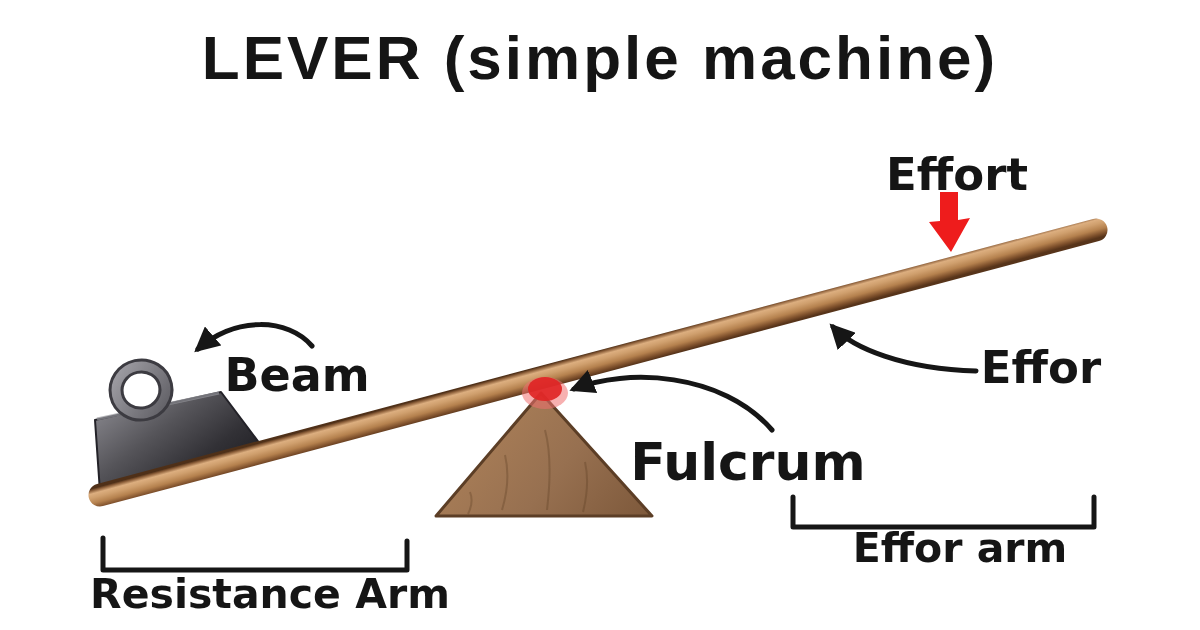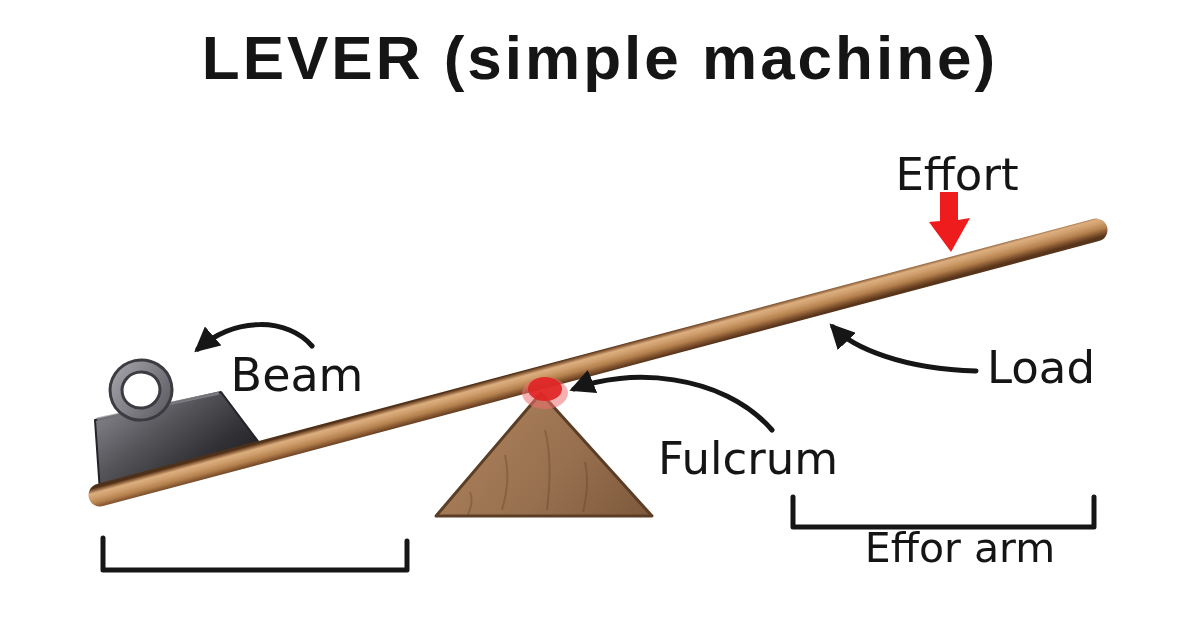--- a/index.html
+++ b/index.html
@@ -8,26 +8,26 @@
     overflow:hidden;font-family:"DejaVu Sans",sans-serif;color:var(--ink,#151515);
   }
   .art{position:absolute;left:0;top:0;z-index:1;}
   .title{
     position:absolute;left:0;top:22px;width:100%;text-align:center;z-index:2;
     font-family:"Liberation Sans",sans-serif;font-weight:700;font-size:62px;
     letter-spacing:3px;color:var(--ink,#151515);white-space:nowrap;
   }
   .lbl{
     position:absolute;z-index:2;transform:translateX(-50%);
-    font-weight:400;color:var(--ink,#151515);white-space:nowrap;
+    font-weight:700;color:var(--ink,#151515);white-space:nowrap;
   }
   #lbl-effort{left:957px;top:148px;font-size:45px;}
   #lbl-load{left:297px;top:348px;font-size:46px;}
   #lbl-beam{left:1041px;top:341px;font-size:45px;}
-  #lbl-fulcrum{left:748px;top:432px;font-size:45px;}
+  #lbl-fulcrum{left:748px;top:432px;font-size:52px;}
   #lbl-resistance-arm{left:270px;top:570px;font-size:41px;}
   #lbl-effort-arm{left:960px;top:524px;font-size:41px;}
 </style>
 </head>
 <body>
 
 <div class="stage">
 
   <svg class="art" width="1200" height="630" viewBox="0 0 1200 630">
     <defs>
@@ -95,17 +95,18 @@
 
     <path d="M103,538 L103,570 L407,570 L407,541" stroke="#161616" stroke-width="5" fill="none" stroke-linecap="round" stroke-linejoin="round"></path>
 
     <path d="M793,497 L793,527 L1094,527 L1094,497" stroke="#161616" stroke-width="5" fill="none" stroke-linecap="round" stroke-linejoin="round"></path>
   </svg>
 
   <div class="title">LEVER (simple machine)</div>
 
   <div class="lbl" id="lbl-effort">Effort</div>
   <div class="lbl" id="lbl-load">Beam</div>
-  <div class="lbl" id="lbl-beam">Load</div>
+  <div class="lbl" id="lbl-beam">Effor</div>
   <div class="lbl" id="lbl-fulcrum">Fulcrum</div>
+  <div class="lbl" id="lbl-resistance-arm">Resistance Arm</div>
   <div class="lbl" id="lbl-effort-arm">Effor arm</div>
 
 </div>
 
 </body></html>

